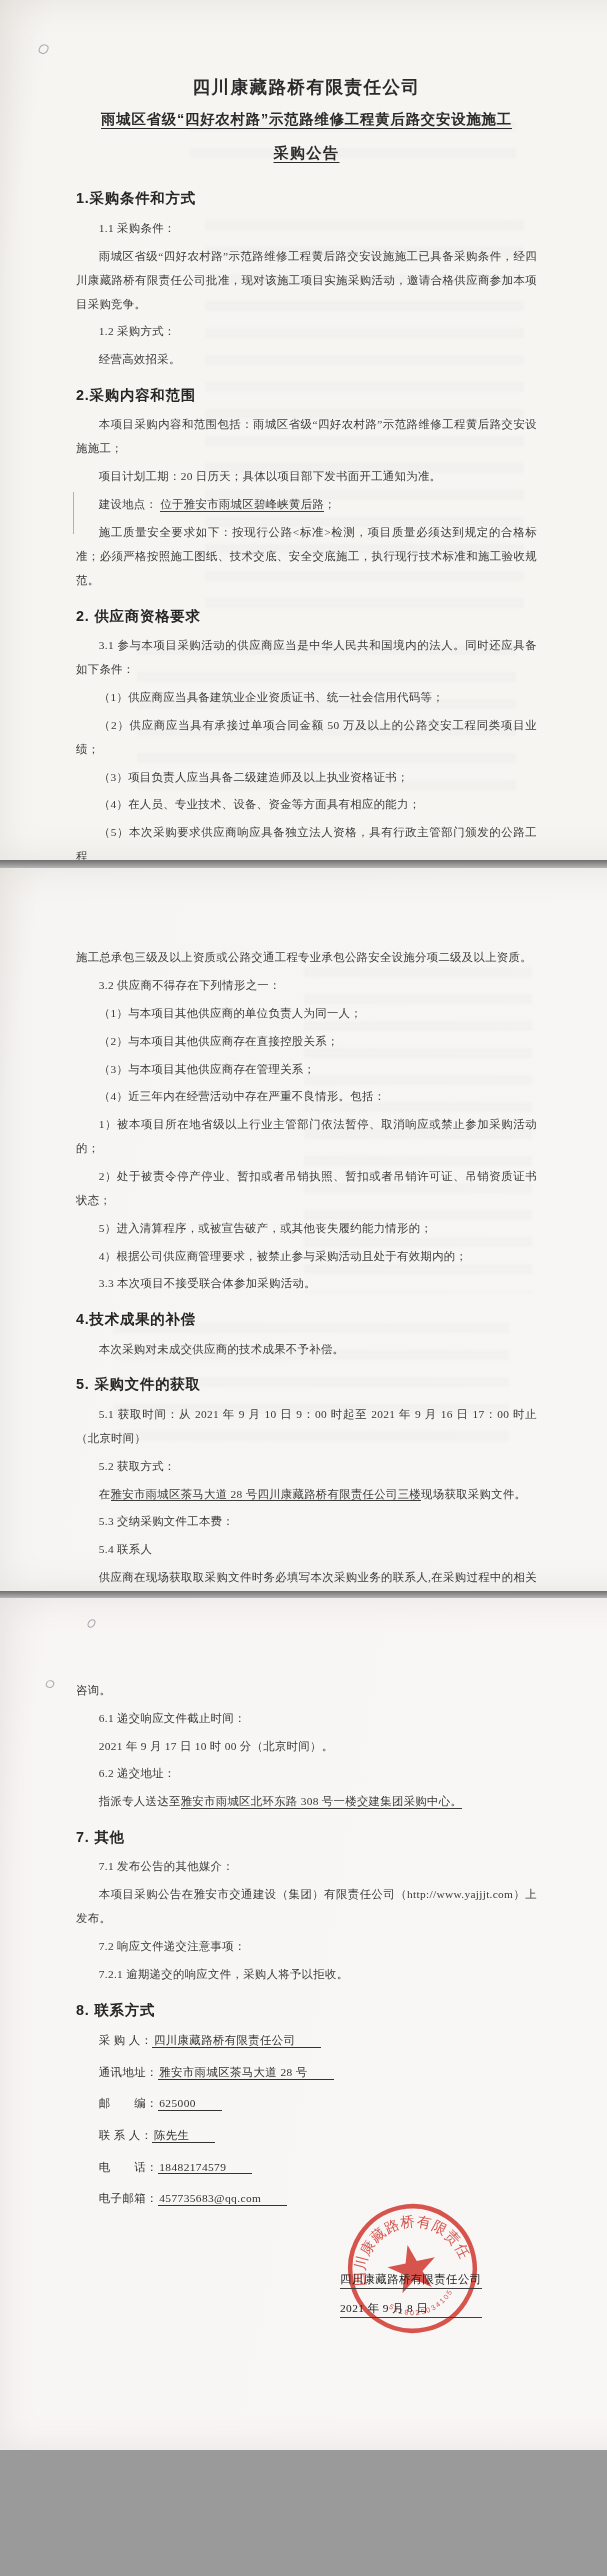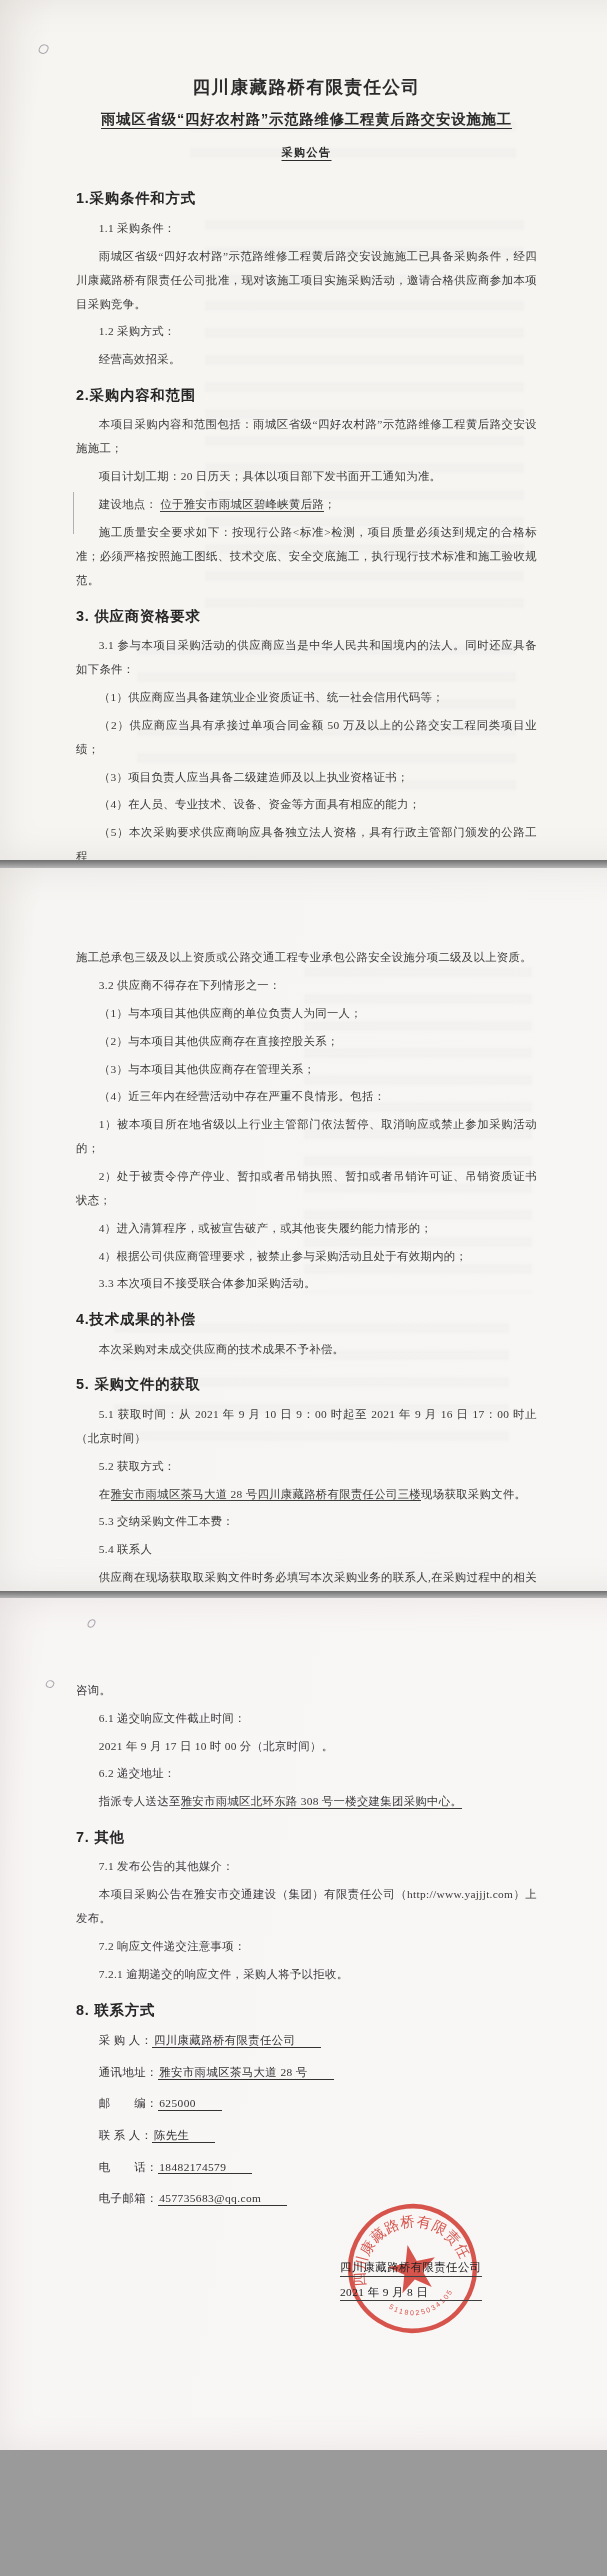--- a/index.html
+++ b/index.html
@@ -12,30 +12,30 @@
   .page-gap{height:7.6px;background:linear-gradient(#6f6f6f,#b5b5b5);}
   .content{position:absolute;left:76px;width:461px;top:0;z-index:2;}
   .pad-top{height:74px;}
   .pad-top-3{height:76px;}
 
   .doc-title-1{font-family:"Liberation Sans",sans-serif;font-weight:700;font-size:17.5px;
     line-height:26px;color:#2b2b2b;text-align:center;margin:0 0 7.6px;letter-spacing:1.5px;}
   .doc-title-2{font-family:"Liberation Sans",sans-serif;font-weight:700;font-size:14.4px;
     line-height:23px;color:#2b2b2b;text-align:center;margin:0 0 10.6px;letter-spacing:0.8px;
     text-decoration:underline;text-underline-offset:3.8px;}
-  .doc-title-3{font-family:"Liberation Sans",sans-serif;font-weight:700;font-size:11px;
+  .doc-title-3{font-family:"Liberation Sans",sans-serif;font-weight:700;font-size:15px;
     line-height:23px;color:#2b2b2b;text-align:center;margin:0 0 20px;letter-spacing:1.5px;
     text-decoration:underline;text-underline-offset:3.8px;}
 
   .doc-h{font-family:"Liberation Sans",sans-serif;font-weight:700;font-size:14.4px;
     line-height:20px;color:#262626;margin:13.7px 0 7.6px;letter-spacing:0.8px;}
   .doc-p{font-family:"Liberation Serif",serif;font-size:11.4px;line-height:24px;
     color:#3a3a3a;margin:3.8px 0;text-align:justify;text-indent:2em;letter-spacing:0.3px;}
   .no-indent{text-indent:0;}
-  .u{border-bottom:0.9px solid #3f3f3f;padding-bottom:0.8px;}
+  .u{border-bottom:0.9px solid #3f3f3f;padding-bottom:0.8px;margin-top:12px;}
 
   .contact-row{font-family:"Liberation Serif",serif;font-size:11.4px;line-height:26.6px;
     color:#333;margin:5px 0 0 2em;letter-spacing:0.4px;}
   .cv{border-bottom:0.9px solid #333;padding:0 26px 0.8px 1.5px;}
 
   .signature{position:absolute;left:340px;top:662px;z-index:4;
     font-family:"Liberation Serif",serif;font-size:11.4px;color:#222;letter-spacing:0.4px;}
   .signature .sig-line{display:block;margin-bottom:7.6px;}
 
   .seal{position:absolute;left:345px;top:603px;width:135px;height:135px;z-index:3;
@@ -70,21 +70,21 @@
       <p class="doc-p">雨城区省级“四好农村路”示范路维修工程黄后路交安设施施工已具备采购条件，经四川康藏路桥有限责任公司批准，现对该施工项目实施采购活动，邀请合格供应商参加本项目采购竞争。</p>
       <p class="doc-p">1.2 采购方式：</p>
       <p class="doc-p">经营高效招采。</p>
 
       <div class="doc-h">2.采购内容和范围</div>
       <p class="doc-p">本项目采购内容和范围包括：雨城区省级“四好农村路”示范路维修工程黄后路交安设施施工；</p>
       <p class="doc-p">项目计划工期：20 日历天；具体以项目部下发书面开工通知为准。</p>
       <p class="doc-p"><span>建设地点： </span><span class="u">位于雅安市雨城区碧峰峡黄后路</span><span>；</span></p>
       <p class="doc-p">施工质量安全要求如下：按现行公路&lt;标准&gt;检测，项目质量必须达到规定的合格标准；必须严格按照施工图纸、技术交底、安全交底施工，执行现行技术标准和施工验收规范。</p>
 
-      <div class="doc-h">3. 供应商资格要求</div>
+      <div class="doc-h">2. 供应商资格要求</div>
       <p class="doc-p">3.1 参与本项目采购活动的供应商应当是中华人民共和国境内的法人。同时还应具备如下条件：</p>
       <p class="doc-p">（1）供应商应当具备建筑业企业资质证书、统一社会信用代码等；</p>
       <p class="doc-p">（2）供应商应当具有承接过单项合同金额 50 万及以上的公路交安工程同类项目业绩；</p>
       <p class="doc-p">（3）项目负责人应当具备二级建造师及以上执业资格证书；</p>
       <p class="doc-p">（4）在人员、专业技术、设备、资金等方面具有相应的能力；</p>
       <p class="doc-p">（5）本次采购要求供应商响应具备独立法人资格，具有行政主管部门颁发的公路工程</p>
     </div>
   </div>
 
   <div class="page-gap"></div>
@@ -96,21 +96,21 @@
     <div class="content">
       <div class="pad-top"></div>
       <p class="doc-p no-indent">施工总承包三级及以上资质或公路交通工程专业承包公路安全设施分项二级及以上资质。</p>
       <p class="doc-p">3.2 供应商不得存在下列情形之一：</p>
       <p class="doc-p">（1）与本项目其他供应商的单位负责人为同一人；</p>
       <p class="doc-p">（2）与本项目其他供应商存在直接控股关系；</p>
       <p class="doc-p">（3）与本项目其他供应商存在管理关系；</p>
       <p class="doc-p">（4）近三年内在经营活动中存在严重不良情形。包括：</p>
       <p class="doc-p">1）被本项目所在地省级以上行业主管部门依法暂停、取消响应或禁止参加采购活动的；</p>
       <p class="doc-p">2）处于被责令停产停业、暂扣或者吊销执照、暂扣或者吊销许可证、吊销资质证书状态；</p>
-      <p class="doc-p">4）进入清算程序，或被宣告破产，或其他丧失履约能力情形的；</p>
+      <p class="doc-p">5）进入清算程序，或被宣告破产，或其他丧失履约能力情形的；</p>
       <p class="doc-p">4）根据公司供应商管理要求，被禁止参与采购活动且处于有效期内的；</p>
       <p class="doc-p">3.3 本次项目不接受联合体参加采购活动。</p>
 
       <div class="doc-h">4.技术成果的补偿</div>
       <p class="doc-p">本次采购对未成交供应商的技术成果不予补偿。</p>
 
       <div class="doc-h">5. 采购文件的获取</div>
       <p class="doc-p">5.1 获取时间：从 2021 年 9 月 10 日 9：00 时起至 2021 年 9 月 16 日 17：00 时止（北京时间）</p>
       <p class="doc-p">5.2 获取方式：</p>
       <p class="doc-p"><span>在</span><span class="u">雅安市雨城区茶马大道 28 号四川康藏路桥有限责任公司三楼</span><span>现场获取采购文件。</span></p>

